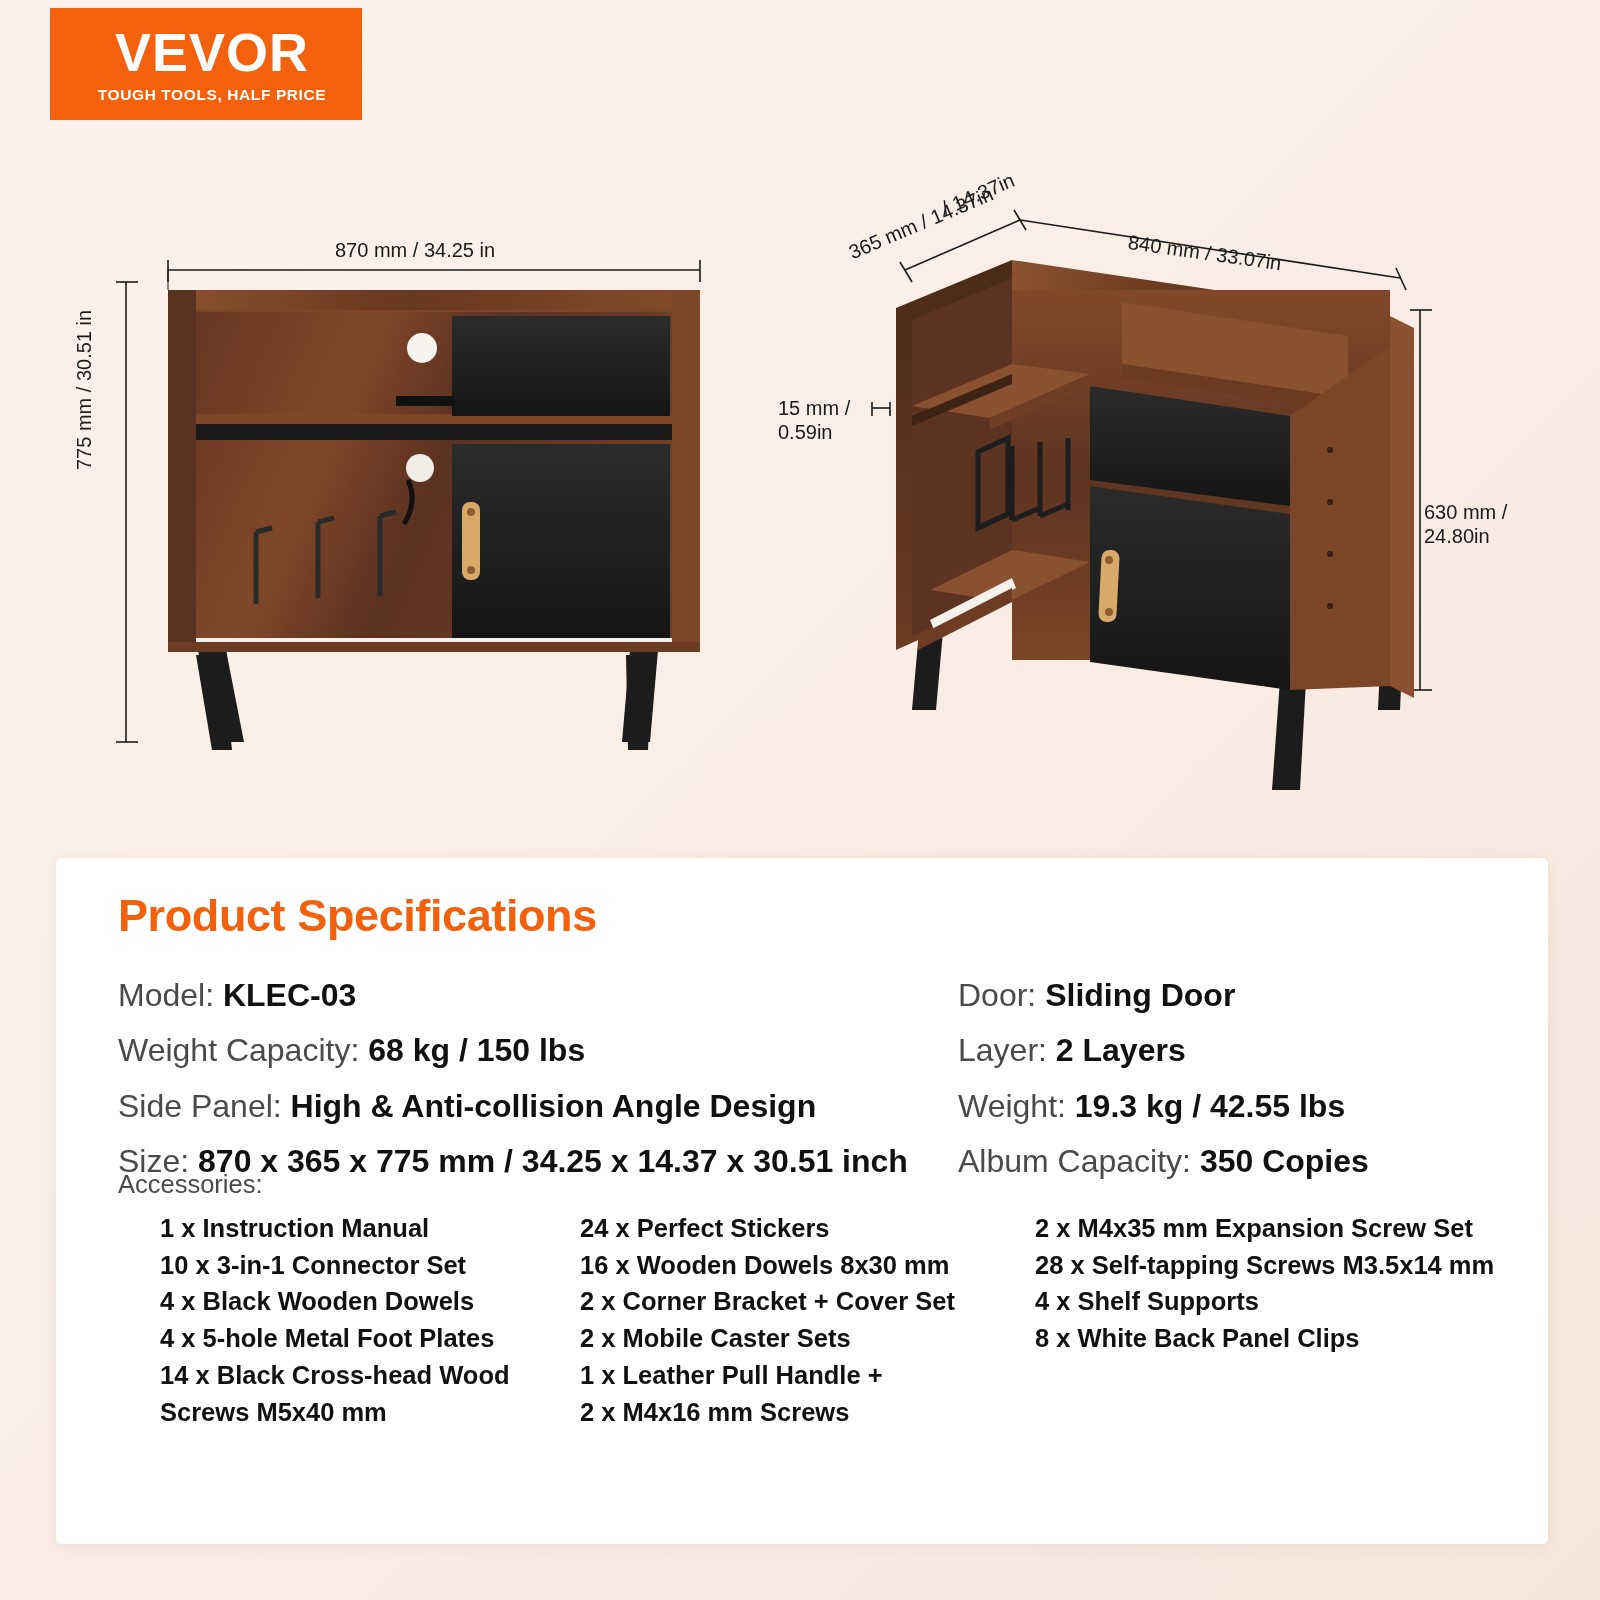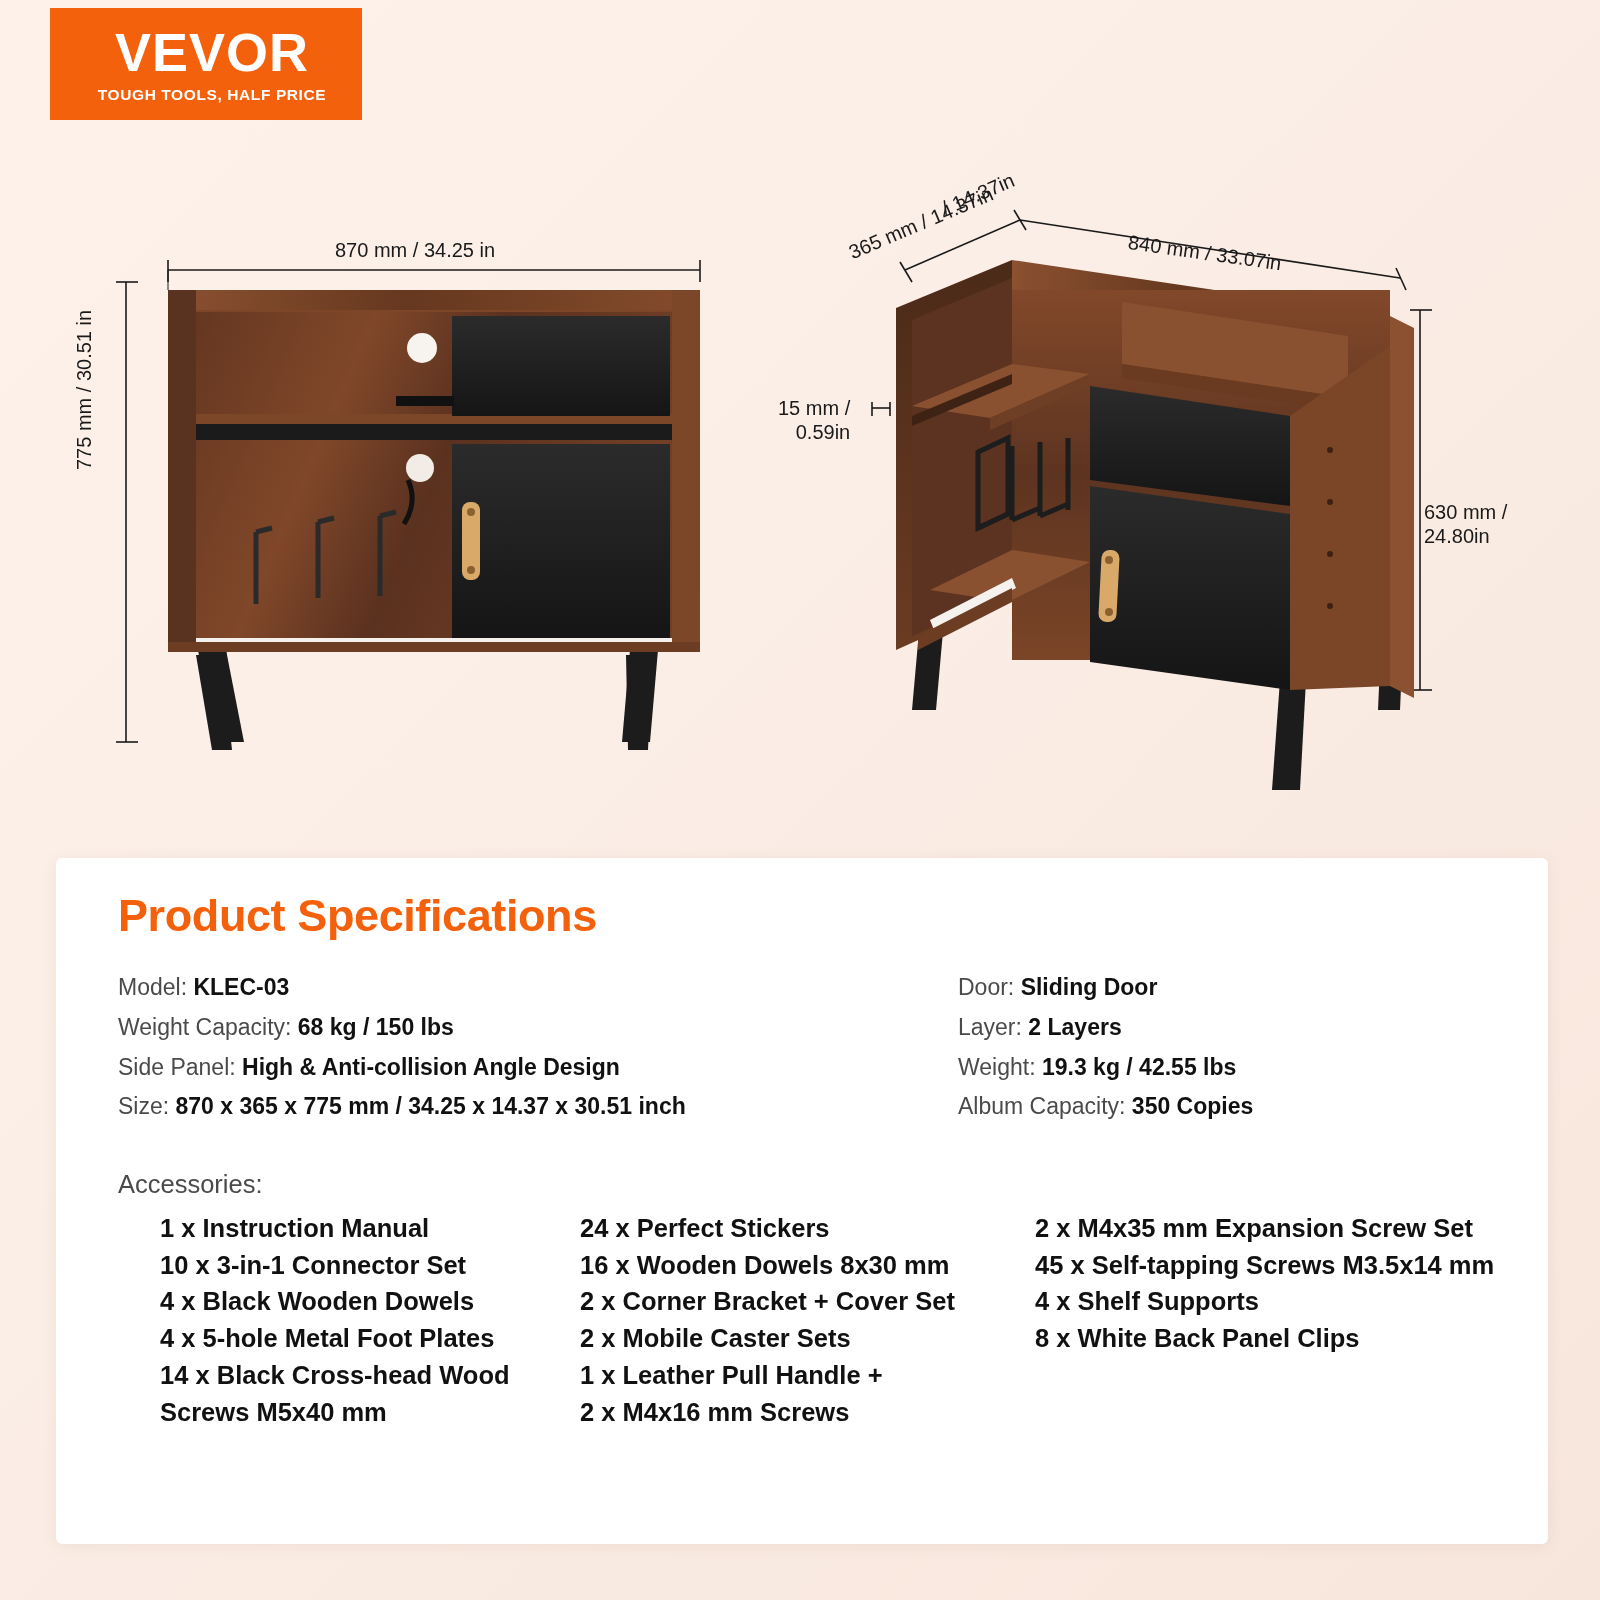--- a/index.html
+++ b/index.html
@@ -44,21 +44,21 @@
     width: 1492px; height: 686px;
     background: #ffffff; border-radius: 6px;
     box-shadow: 0 2px 14px rgba(150,110,90,0.10);
   }
   .spec-title {
     position: absolute; left: 62px; top: 32px;
     font-size: 45px; font-weight: bold; color: #f4610c;
     letter-spacing: -0.4px;
   }
   .spec-cols { position: absolute; left: 62px; top: 110px; width: 1380px; }
-  .spec-line { font-size: 23px; color: #4a4a4a; line-height: 1.73; white-space: nowrap; }
+  .spec-line { font-size: 32px; color: #4a4a4a; line-height: 1.73; white-space: nowrap; }
   .spec-line b { color: #111111; font-weight: bold; }
   .col-left  { position: absolute; left: 0px;   top: 0; }
   .col-right { position: absolute; left: 840px; top: 0; }
 
   .acc-label {
     position: absolute; left: 62px; top: 312px;
     font-size: 25.5px; color: #4a4a4a;
   }
   .acc-grid {
     position: absolute; left: 104px; top: 352px;
@@ -250,21 +250,21 @@
       <polygon points="918,486 1012,438 1012,452 918,500" fill="#6d3d23"></polygon>
     </g>
   </svg>
 
   <div class="dimlabel" style="left:335px; top:88px;">870 mm / 34.25 in</div>
   <div class="dimlabel" style="left:72px; top:320px; transform:rotate(-90deg); transform-origin:left top;">775 mm /  30.51 in</div>
 
   <div class="dimlabel" style="left:845px; top:92px; transform:rotate(-23deg); transform-origin:left top;">365 mm / 14.37in</div>
   <div class="dimlabel" style="left:938px; top:48px; transform:rotate(-23deg); transform-origin:left top;">/ 14.37in</div>
   <div class="dimlabel" style="left:1130px; top:80px; transform:rotate(8deg); transform-origin:left top;">840 mm / 33.07in</div>
-  <div class="dimlabel" style="left:778px; top:246px; text-align:right; white-space:pre-line;">15 mm /
+  <div class="dimlabel" style="left:778px; top:246px; text-align:left; white-space:pre-line;">15 mm /
 0.59in</div>
   <div class="dimlabel" style="left:1424px; top:350px; white-space:pre-line;">630 mm /
 24.80in</div>
 </div>
 
 <div class="spec-card">
   <div class="spec-title">Product Specifications</div>
 
   <div class="spec-cols">
     <div class="col-left">
@@ -307,21 +307,21 @@
   </div>
 
   <div class="acc-label">Accessories:</div>
 
   <div class="acc-grid">
     <div class="acc-item">1 x Instruction Manual</div>
     <div class="acc-item">24 x Perfect Stickers</div>
     <div class="acc-item">2 x M4x35 mm Expansion Screw Set</div>
     <div class="acc-item">10 x 3-in-1 Connector Set</div>
     <div class="acc-item">16 x Wooden Dowels 8x30 mm</div>
-    <div class="acc-item">45 x Self-tapping Screws M3.5x14 mm</div>
+    <div class="acc-item">28 x Self-tapping Screws M3.5x14 mm</div>
     <div class="acc-item">4 x Black Wooden Dowels</div>
     <div class="acc-item">2 x Corner Bracket + Cover Set</div>
     <div class="acc-item">4 x Shelf Supports</div>
     <div class="acc-item">4 x 5-hole Metal Foot Plates</div>
     <div class="acc-item">2 x Mobile Caster Sets</div>
     <div class="acc-item">8 x White Back Panel Clips</div>
     <div class="acc-item">14 x Black Cross-head Wood
         Screws M5x40 mm</div>
     <div class="acc-item">1 x Leather Pull Handle +
 2 x M4x16 mm Screws</div>

